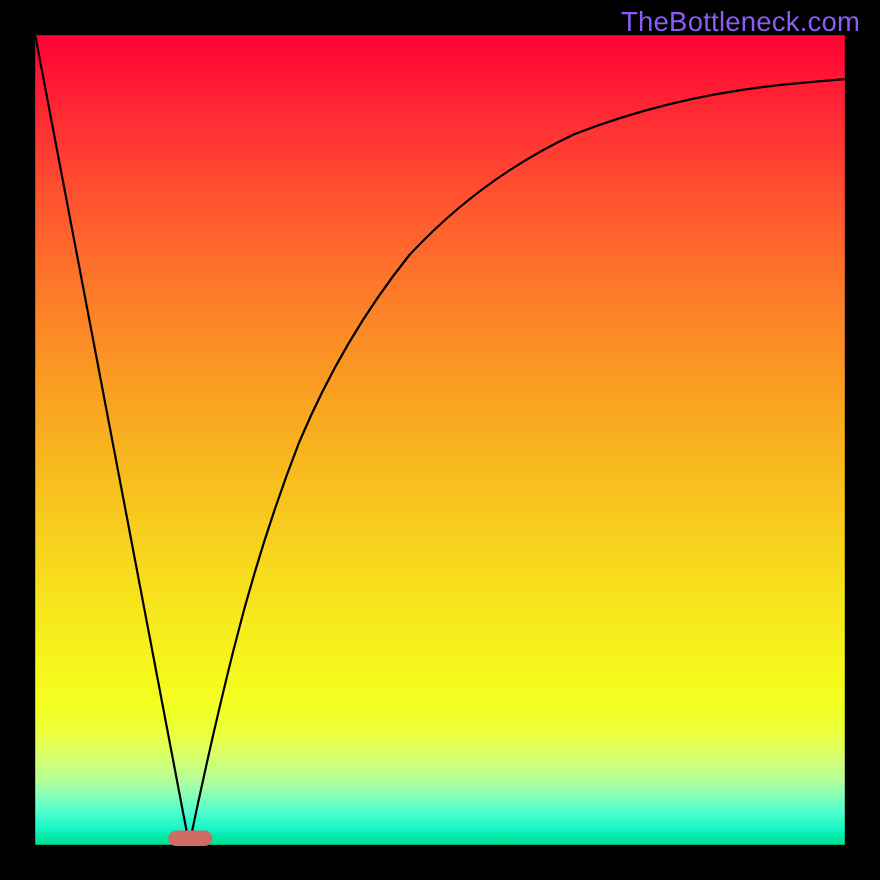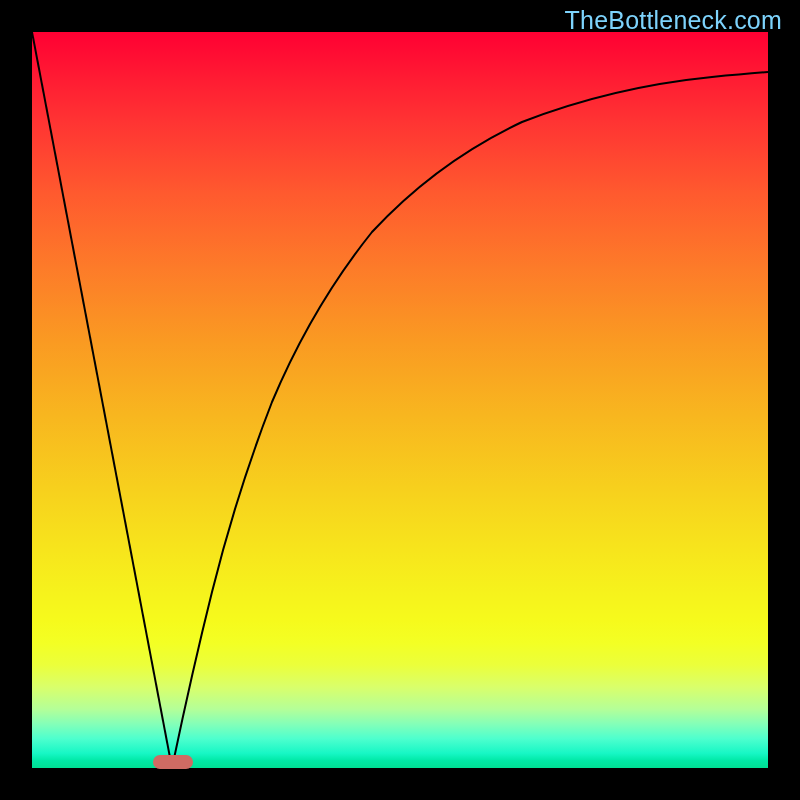--- a/index.html
+++ b/index.html
@@ -42,21 +42,21 @@
       #84ffb8 94%,
       #4effce 96%,
       #17f7c5 98%,
       #00e9a6 99%,
       #00e094 100%);
   }
   .watermark {
     position: absolute;
     top: 6px;
     right: 18px;
-    color: #7dd3fc;
+    color: #8b5cf6;
     font-size: 25px;
     font-weight: 500;
     letter-spacing: 0.2px;
   }
   svg.curve {
     position: absolute;
     left: 0; top: 0;
     width: 736px;
     height: 736px;
   }

